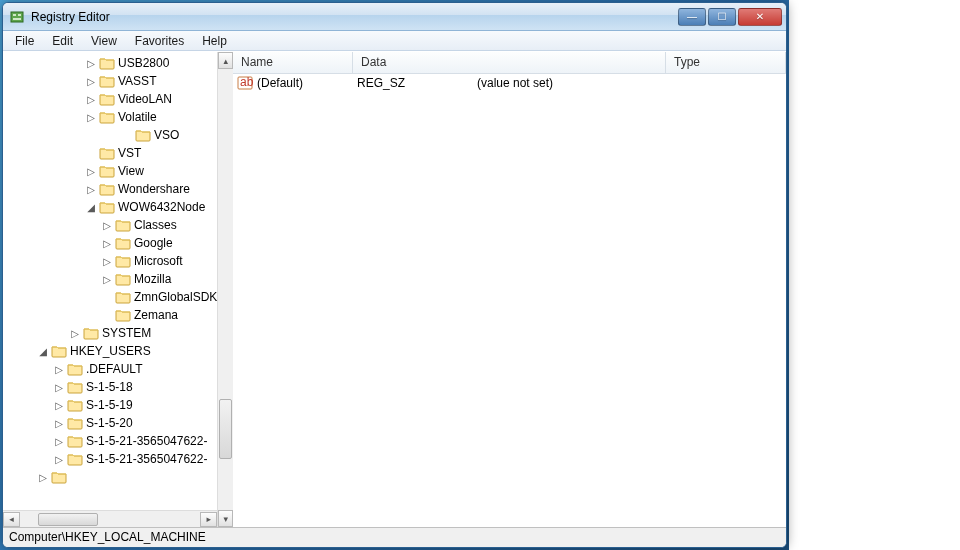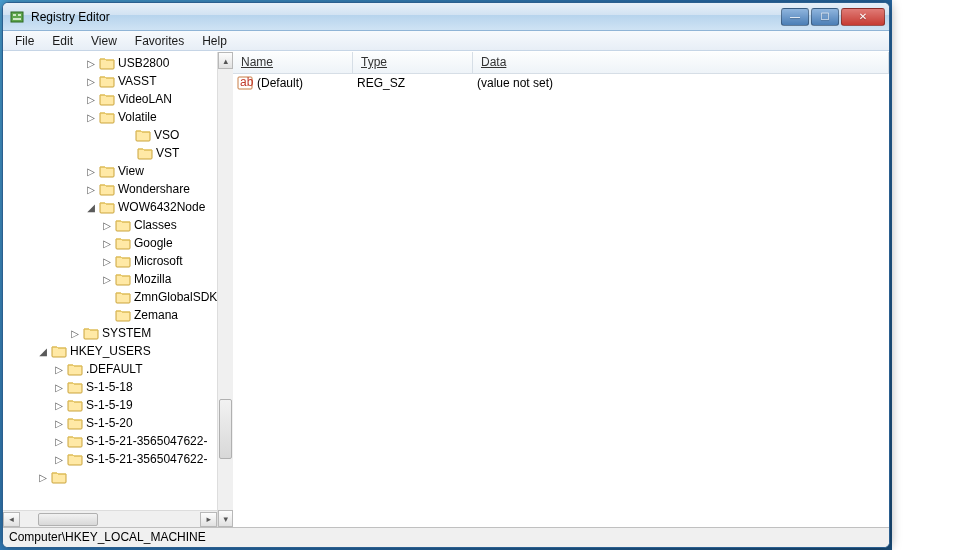--- a/index.html
+++ b/index.html
@@ -1,38 +1,38 @@
 <!DOCTYPE html>
 <html><head>
 <meta charset="utf-8">
 <style>
 * { box-sizing: border-box; margin: 0; padding: 0; font-family: "Segoe UI", Tahoma, sans-serif; font-size: 12px; }
 html, body { width: 960px; height: 550px; overflow: hidden; }
-.desktop { width: 892px; height: 550px; background: linear-gradient(135deg, #4aa3d8 0%, #2a6fae 50%, #1a4d7a 100%); display: flex; align-items: flex-start; justify-content: flex-start; }
+.desktop { width: 789px; height: 550px; background: linear-gradient(135deg, #4aa3d8 0%, #2a6fae 50%, #1a4d7a 100%); display: flex; align-items: flex-start; justify-content: flex-start; }
 .window { width: 956px; height: 546px; margin: 2px; border: 1px solid #2b5f8f; border-radius: 6px; background: #fff; display: flex; flex-direction: column; overflow: hidden; box-shadow: 0 0 12px rgba(0,0,0,0.4); }
 .titlebar { height: 28px; background: linear-gradient(to bottom, #e8f0f8 0%, #d1e2f2 45%, #b7d4ed 46%, #cfe3f4 100%); display: flex; align-items: center; padding: 0 4px 0 6px; border-bottom: 1px solid #8fb4d6; }
 .titlebar .icon { width: 16px; height: 16px; margin-right: 6px; }
 .titlebar .title { flex: 1; color: #000; }
 .winbtns { display: flex; gap: 2px; }
 .winbtn { width: 28px; height: 18px; border-radius: 3px; display: flex; align-items: center; justify-content: center; font-size: 10px; color: #fff; text-shadow: 0 1px 1px rgba(0,0,0,.3); border: 1px solid rgba(0,0,0,.3); }
 .winbtn.min, .winbtn.max { background: linear-gradient(to bottom, #8fb5de, #4b7eb6); }
 .winbtn.close { width: 44px; background: linear-gradient(to bottom, #e07b76, #c63b33); }
 .menubar { height: 20px; background: linear-gradient(to bottom, #f7fafd, #e7eef6); border-bottom: 1px solid #c6d5e6; display: flex; align-items: center; padding: 0 4px; gap: 2px; }
 .menubar .item { padding: 2px 8px; color: #1a1a1a; }
 .client { flex: 1; display: flex; border-top: 1px solid #fff; min-height: 0; }
 .tree-panel { width: 230px; border-right: 1px solid #c0c0c0; display: flex; flex-direction: column; }
 .tree-scroll { flex: 1; overflow: hidden; position: relative; }
 .tree { padding: 2px 0; white-space: nowrap; }
 .tree .row { display: flex; align-items: center; height: 18px; }
 .tree .exp { width: 16px; text-align: center; color: #5a5a5a; font-size: 10px; cursor: default; }
 .tree .folder { width: 16px; height: 16px; margin-right: 3px; }
 .tree .lbl { color: #000; }
 .list-panel { flex: 1; display: flex; flex-direction: column; }
 .list-header { height: 22px; background: linear-gradient(to bottom, #fdfefe, #eef3f8); border-bottom: 1px solid #d6dee6; display: flex; }
-.list-header .col { padding: 3px 8px; border-right: 1px solid #d6dee6; color: #333; text-decoration: underline; }
+.list-header .col { padding: 3px 8px; border-right: 1px solid #d6dee6; color: #333; }
 .list-body { flex: 1; overflow: auto; }
 .list-row { display: flex; align-items: center; height: 18px; padding-left: 4px; }
 .list-row .vicon { width: 16px; height: 16px; margin-right: 4px; }
 .list-row .cell { color: #000; }
 .statusbar { height: 20px; border-top: 1px solid #c0c0c0; background: #f0f0f0; padding: 2px 6px; color: #000; }
 
 .hscroll { height: 17px; background: #f0f0f0; border-top: 1px solid #ddd; display: flex; align-items: center; }
 .hscroll .btn { width: 17px; height: 15px; background: linear-gradient(#fdfdfd,#e1e1e1); border: 1px solid #b8b8b8; display:flex;align-items:center;justify-content:center;font-size:9px;color:#555; }
 .hscroll .track { flex: 1; height: 15px; position: relative; }
 .hscroll .thumb { position: absolute; left: 18px; width: 60px; height: 13px; top: 1px; background: linear-gradient(#f2f2f2,#d8d8d8); border: 1px solid #b0b0b0; border-radius: 2px; }
@@ -114,21 +114,21 @@
                     <span class="lbl">Volatile</span>
                   </div>
                   <div class="row" style="padding-left: 116px;">
                     <span class="exp"></span>
                     <span class="folder"><svg width="16" height="16" viewBox="0 0 16 16">
                         <path d="M1 4 h5 l1 1 h8 v8 a1 1 0 0 1 -1 1 h-12 a1 1 0 0 1 -1 -1 z" fill="#ffe9a6" stroke="#caa33a"></path>
                         <path d="M1 4 h5 l1 1 h8" fill="none" stroke="#e7c865"></path>
                       </svg></span>
                     <span class="lbl">VSO</span>
                   </div>
-                  <div class="row" style="padding-left: 80px; justify-content: center;">
+                  <div class="row" style="padding-left: 80px;">
                     <span class="exp"></span>
                     <span class="folder"><svg width="16" height="16" viewBox="0 0 16 16">
                         <path d="M1 4 h5 l1 1 h8 v8 a1 1 0 0 1 -1 1 h-12 a1 1 0 0 1 -1 -1 z" fill="#ffe9a6" stroke="#caa33a"></path>
                         <path d="M1 4 h5 l1 1 h8" fill="none" stroke="#e7c865"></path>
                       </svg></span>
                     <span class="lbl">VST</span>
                   </div>
                   <div class="row" style="padding-left: 80px;">
                     <span class="exp">▷</span>
                     <span class="folder"><svg width="16" height="16" viewBox="0 0 16 16">
@@ -288,22 +288,22 @@
                 <div class="thumb"></div>
               </div>
             <div class="btn">▾</div>
           </div>
         </div>
       </div>
 
       <div class="list-panel">
         <div class="list-header">
           <div class="col" style="width:120px">Name</div>
+          <div class="col" style="flex:1">Data</div>
           <div class="col" style="width:120px">Type</div>
-          <div class="col" style="flex:1">Data</div>
         </div>
         <div class="list-body" id="list-body">
             <div class="list-row">
               <span class="vicon"><svg width="16" height="16" viewBox="0 0 16 16">
                   <rect x="1" y="2" width="14" height="12" rx="1" fill="#fff" stroke="#c87c45"></rect>
                   <text x="3" y="11" font-size="8" fill="#c0392b" font-family="monospace">ab</text>
                 </svg></span>
               <span class="cell" style="width: 100px;">(Default)</span>
               <span class="cell" style="width: 120px;">REG_SZ</span>
               <span class="cell">(value not set)</span>

